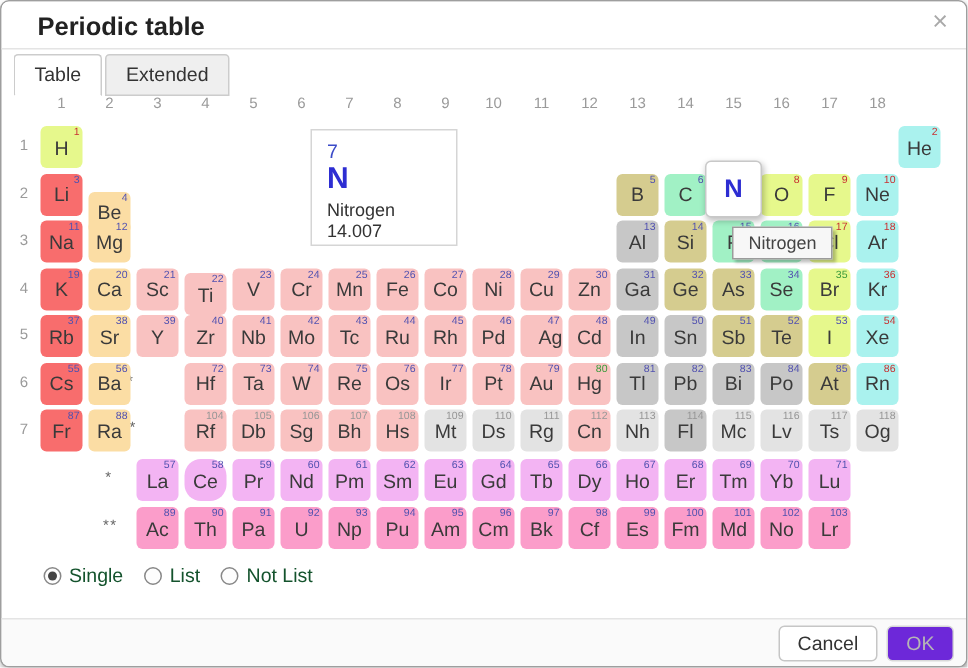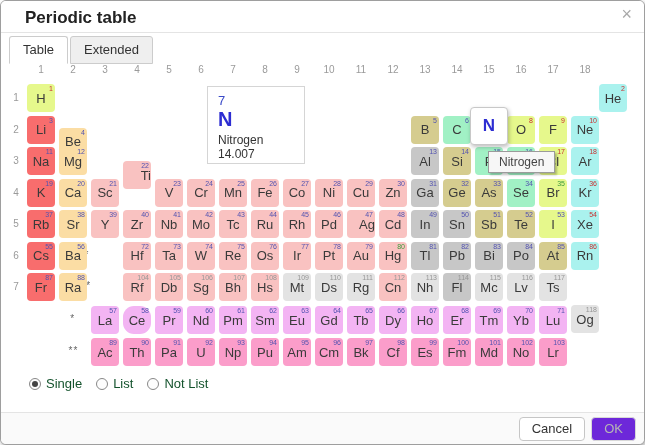--- a/index.html
+++ b/index.html
@@ -178,21 +178,21 @@
         <span>K</span>
       </div>
       <div class="cell cat-alkaline" style="left: 58px; top: 177.5px;">
         <span class="num st-s">20</span>
         <span>Ca</span>
       </div>
       <div class="cell cat-transition" style="left: 90px; top: 177.5px;">
         <span class="num st-s">21</span>
         <span>Sc</span>
       </div>
-      <div class="cell cat-transition" style="left: 122px; top: 160px; justify-content: flex-end;">
+      <div class="cell cat-transition" style="left: 122px; top: 181px;">
         <span class="num st-s">22</span>
         <span>Ti</span>
       </div>
       <div class="cell cat-transition" style="left: 154px; top: 177.5px;">
         <span class="num st-s">23</span>
         <span>V</span>
       </div>
       <div class="cell cat-transition" style="left: 186px; top: 177.5px;">
         <span class="num st-s">24</span>
         <span>Cr</span>
@@ -562,21 +562,21 @@
         <span>Mc</span>
       </div>
       <div class="cell cat-unknown" style="left: 506px; top: 272px;">
         <span class="num st-y">116</span>
         <span>Lv</span>
       </div>
       <div class="cell cat-unknown" style="left: 538px; top: 272px;">
         <span class="num st-y">117</span>
         <span>Ts</span>
       </div>
-      <div class="cell cat-unknown" style="left: 570px; top: 272px; margin-top: 32px;">
+      <div class="cell cat-unknown" style="left: 570px; top: 272px;">
         <span class="num st-y">118</span>
         <span>Og</span>
       </div>
     </div>
 
   <div id="detail">
     <div class="dnum">7</div>
     <div class="dsym">N</div>
     <div class="dname">Nitrogen</div>
     <div class="dmass">14.007</div>

